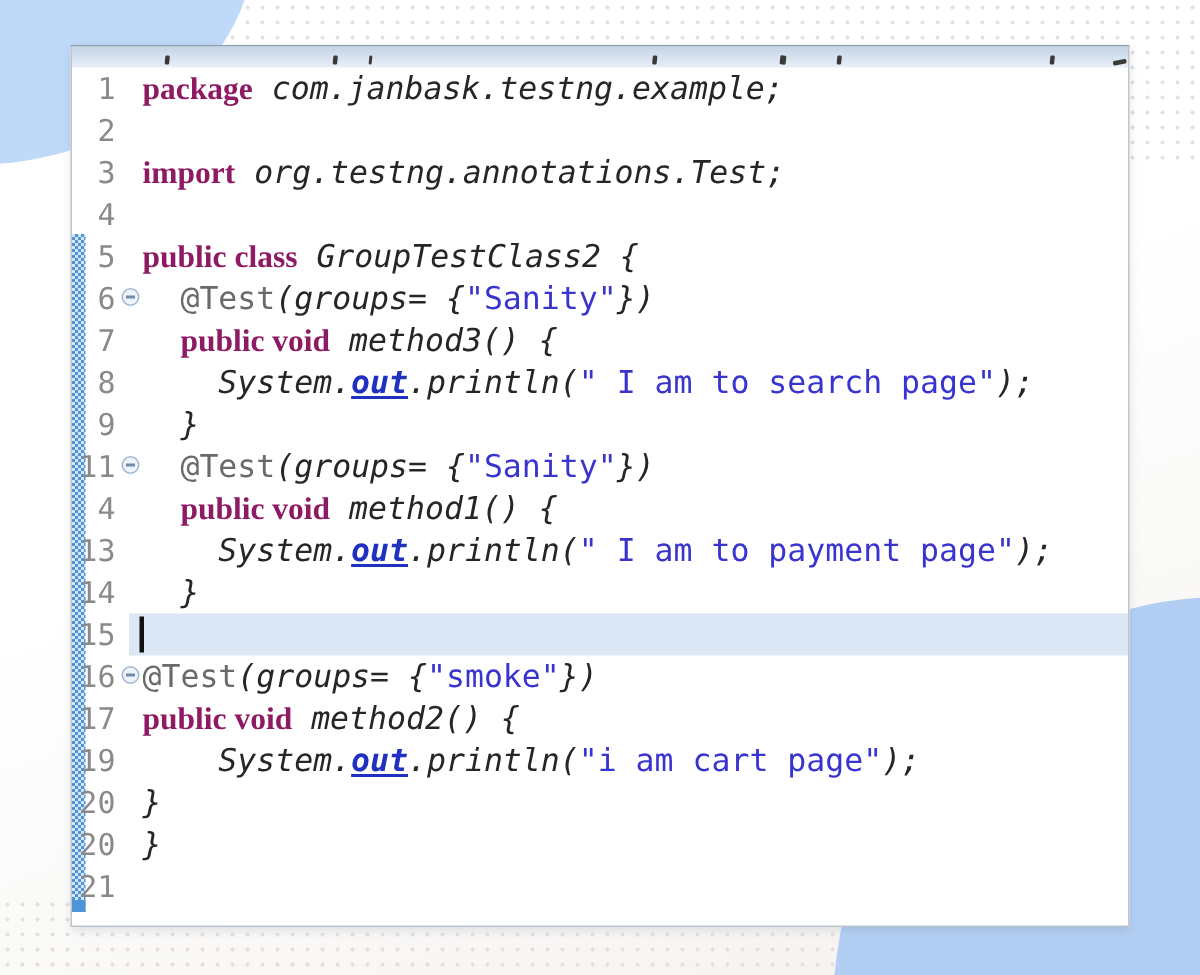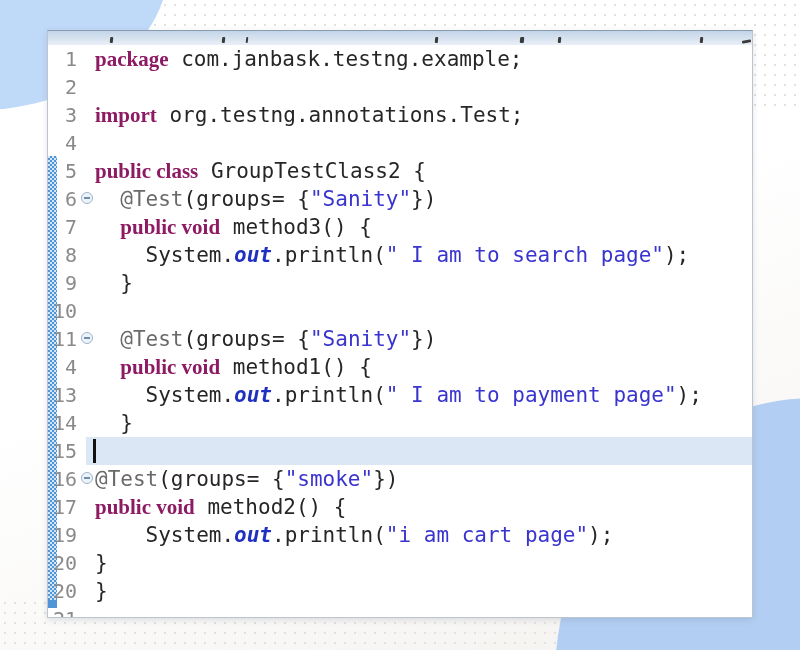--- a/index.html
+++ b/index.html
@@ -57,25 +57,25 @@
   .fold{display:inline-block;width:14px;flex:none;position:relative;height:28px;}
   .fold-icon{
     position:absolute;left:0;top:7px;width:12px;height:12px;border-radius:50%;
     border:1px solid #9fb6ce;background:#edf3fa;box-sizing:border-box;
   }
   .fold-icon::after{
     content:"";position:absolute;left:2px;top:4px;width:6px;height:2px;background:#6f8ca8;
   }
   .txt{font-size:21px;line-height:28px;flex:none;}
   .caret{position:absolute;left:45px;top:2px;width:3px;height:24px;background:#111;}
-  .seg-plain{color:var(--c-plain,#262626);}
+  .seg-plain{color:var(--c-plain,#262626);font-style:italic;}
   .seg-keyword{color:var(--c-keyword,#8d1a62);font-weight:bold;font-family:Liberation Serif, serif;}
   .seg-string{color:var(--c-string,#3a34cf);}
   .seg-annotation{color:var(--c-annotation,#6a6a6a);}
-  .seg-static-field{color:var(--c-static,#2030c0);font-weight:bold;font-style:italic;}
+  .seg-static-field{color:var(--c-static,#2030c0);font-weight:bold;font-style:italic;text-decoration:underline;}
 </style>
 </head>
 <body>
 
 <div class="dots dots-top"></div>
 <div class="dots dots-bottom"></div>
 <div class="blob blob-topleft"></div>
 <div class="blob blob-bottomright"></div>
 
 <div class="editor">
@@ -93,21 +93,20 @@
   <div class="code-area" id="code-area">
       <div class="row"><span class="ln">1</span><span class="fold"></span><span class="txt"><span class="seg-keyword">package</span><span class="seg-plain"> com.janbask.testng.example;</span></span></div>
       <div class="row"><span class="ln">2</span><span class="fold"></span><span class="txt"></span></div>
       <div class="row"><span class="ln">3</span><span class="fold"></span><span class="txt"><span class="seg-keyword">import</span><span class="seg-plain"> org.testng.annotations.Test;</span></span></div>
       <div class="row"><span class="ln">4</span><span class="fold"></span><span class="txt"></span></div>
       <div class="row"><span class="ln">5</span><span class="fold"></span><span class="txt"><span class="seg-keyword">public class</span><span class="seg-plain"> GroupTestClass2 {</span></span></div>
       <div class="row"><span class="ln">6</span><span class="fold"><span class="fold-icon"></span></span><span class="txt"><span class="seg-plain">  </span><span class="seg-annotation">@Test</span><span class="seg-plain">(groups= {</span><span class="seg-string">"Sanity"</span><span class="seg-plain">})</span></span></div>
       <div class="row"><span class="ln">7</span><span class="fold"></span><span class="txt"><span class="seg-plain">  </span><span class="seg-keyword">public void</span><span class="seg-plain"> method3() {</span></span></div>
       <div class="row"><span class="ln">8</span><span class="fold"></span><span class="txt"><span class="seg-plain">    System.</span><span class="seg-static-field">out</span><span class="seg-plain">.println(</span><span class="seg-string">" I am to search page"</span><span class="seg-plain">);</span></span></div>
       <div class="row"><span class="ln">9</span><span class="fold"></span><span class="txt"><span class="seg-plain">  }</span></span></div>
-      <div class="row"><span class="ln">10</span><span class="fold"></span><span class="txt"></span></div>
       <div class="row"><span class="ln">11</span><span class="fold"><span class="fold-icon"></span></span><span class="txt"><span class="seg-plain">  </span><span class="seg-annotation">@Test</span><span class="seg-plain">(groups= {</span><span class="seg-string">"Sanity"</span><span class="seg-plain">})</span></span></div>
       <div class="row"><span class="ln">4</span><span class="fold"></span><span class="txt"><span class="seg-plain">  </span><span class="seg-keyword">public void</span><span class="seg-plain"> method1() {</span></span></div>
       <div class="row"><span class="ln">13</span><span class="fold"></span><span class="txt"><span class="seg-plain">    System.</span><span class="seg-static-field">out</span><span class="seg-plain">.println(</span><span class="seg-string">" I am to payment page"</span><span class="seg-plain">);</span></span></div>
       <div class="row"><span class="ln">14</span><span class="fold"></span><span class="txt"><span class="seg-plain">  }</span></span></div>
       <div class="row current"><span class="ln">15</span><span class="fold"></span><span class="txt"></span><div class="caret"></div></div>
       <div class="row"><span class="ln">16</span><span class="fold"><span class="fold-icon"></span></span><span class="txt"><span class="seg-annotation">@Test</span><span class="seg-plain">(groups= {</span><span class="seg-string">"smoke"</span><span class="seg-plain">})</span></span></div>
       <div class="row"><span class="ln">17</span><span class="fold"></span><span class="txt"><span class="seg-keyword">public void</span><span class="seg-plain"> method2() {</span></span></div>
       <div class="row"><span class="ln">19</span><span class="fold"></span><span class="txt"><span class="seg-plain">    System.</span><span class="seg-static-field">out</span><span class="seg-plain">.println(</span><span class="seg-string">"i am cart page"</span><span class="seg-plain">);</span></span></div>
       <div class="row"><span class="ln">20</span><span class="fold"></span><span class="txt"><span class="seg-plain">}</span></span></div>
       <div class="row"><span class="ln">20</span><span class="fold"></span><span class="txt"><span class="seg-plain">}</span></span></div>

